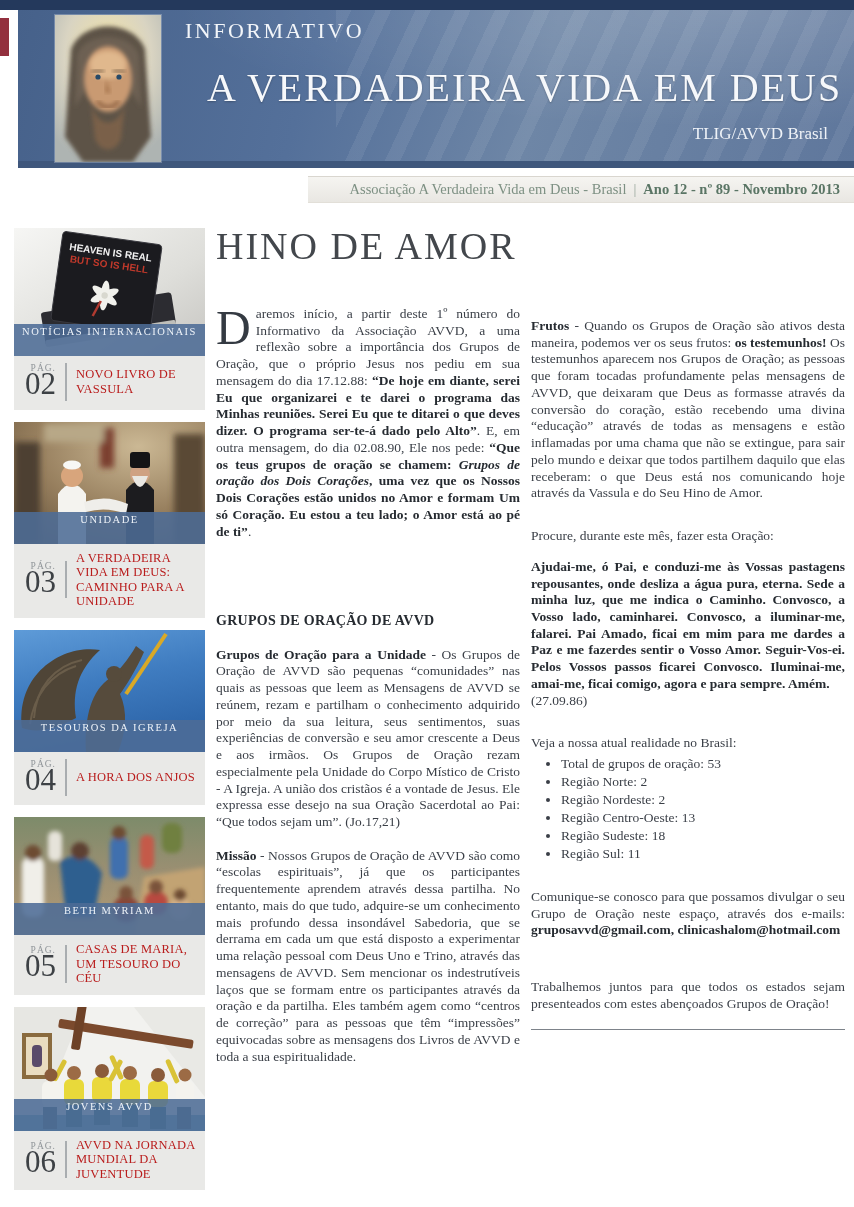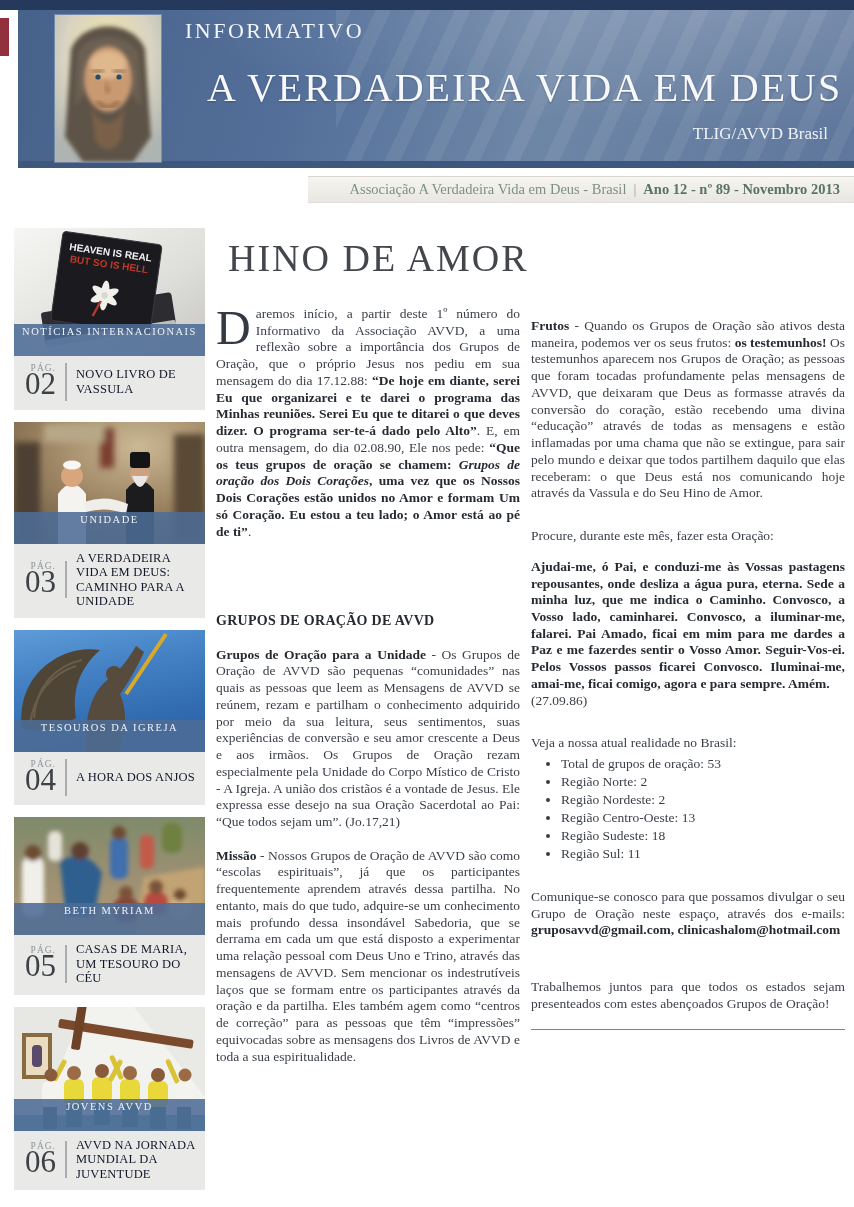--- a/index.html
+++ b/index.html
@@ -35,25 +35,25 @@
   .card{background:#e9e9e7;margin-bottom:12px;}
   .thumb{position:relative;overflow:hidden;}
   .thumb svg{display:block;width:100%;height:100%;}
   .t1{height:128px}.t2{height:122px}.t3{height:122px}.t4{height:118px}.t5{height:124px}
   .band{position:absolute;bottom:0;left:0;right:0;height:32px;line-height:16px;background:rgba(77,108,150,.88);
         color:#eef3f9;text-align:center;font-size:10.5px;letter-spacing:1.5px;}
   .pag{display:flex;align-items:center;padding:7px 8px 9px 11px;}
   .numwrap{border-right:2px solid #a9adb0;padding-right:9px;margin-right:9px;}
   .paglabel{font-size:9.5px;color:#8f9498;letter-spacing:1px;text-align:right;margin-bottom:-5px;}
   .pagnum{font-size:31px;color:#3d4145;line-height:1.05;}
-  .capt{font-size:12.5px;color:#0f172a;line-height:1.16;letter-spacing:.2px;}
+  .capt{font-size:12.5px;color:#b91c1c;line-height:1.16;letter-spacing:.2px;}
 
   
   .a-title{position:absolute;left:216px;top:224px;font-size:38px;font-weight:normal;letter-spacing:2px;
-           color:#43474c;margin:12px;}
+           color:#43474c;margin:0;}
   .col{position:absolute;font-size:13.5px;line-height:1.24;color:#3a3f47;}
   .col1{left:216px;top:306px;width:304px;}
   .col2{left:531px;top:318px;width:314px;}
   .para{margin:0 0 17px 0;}
   .justify{text-align:justify;}
   .b{font-weight:bold;color:#262b31;}
   .bi{font-weight:bold;font-style:italic;color:#262b31;}
   .dropcap{float:left;font-size:48px;line-height:.8;padding:3px 5px 0 0;color:#343a42;}
   .section-h{font-size:14px;font-weight:bold;color:#262b31;margin:72px 0 17px 0;letter-spacing:.3px;}
   .procure{margin-bottom:14px;}

